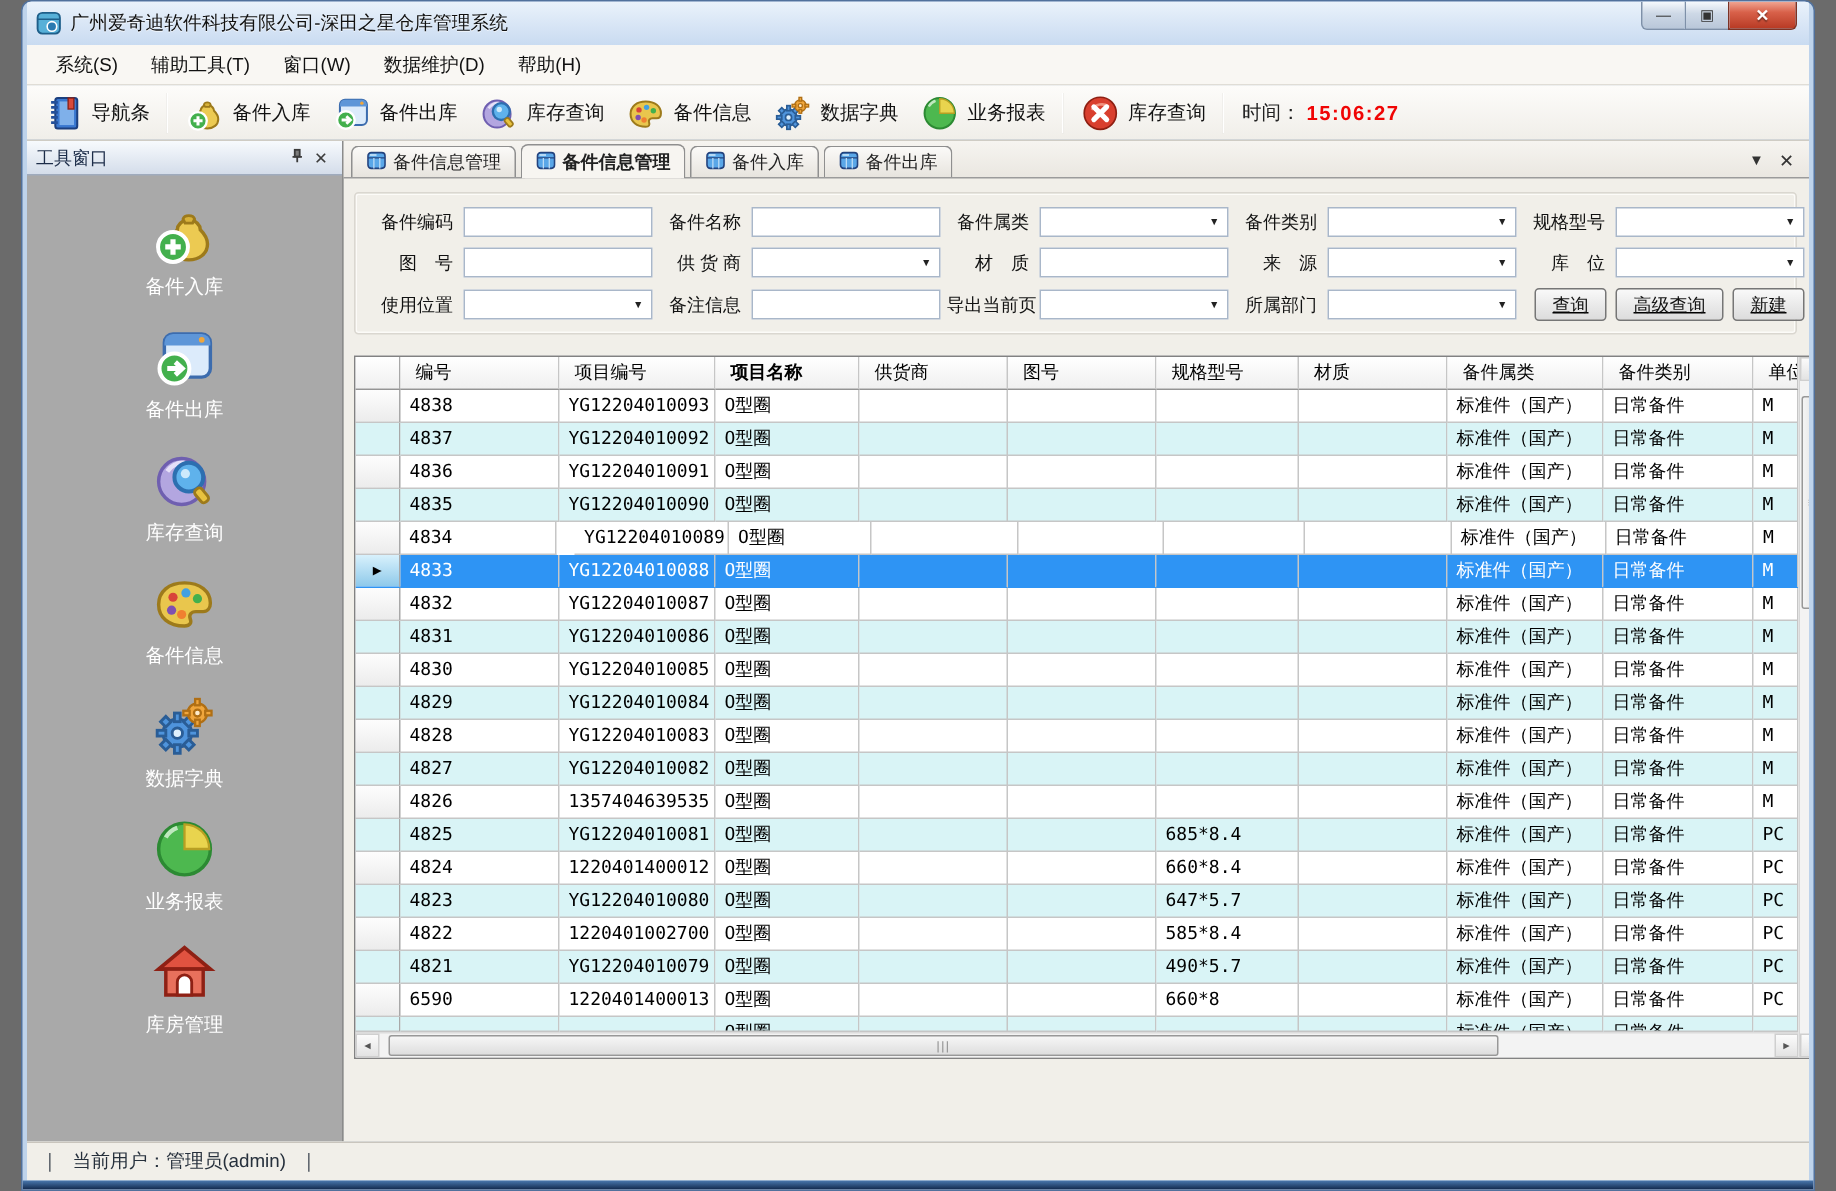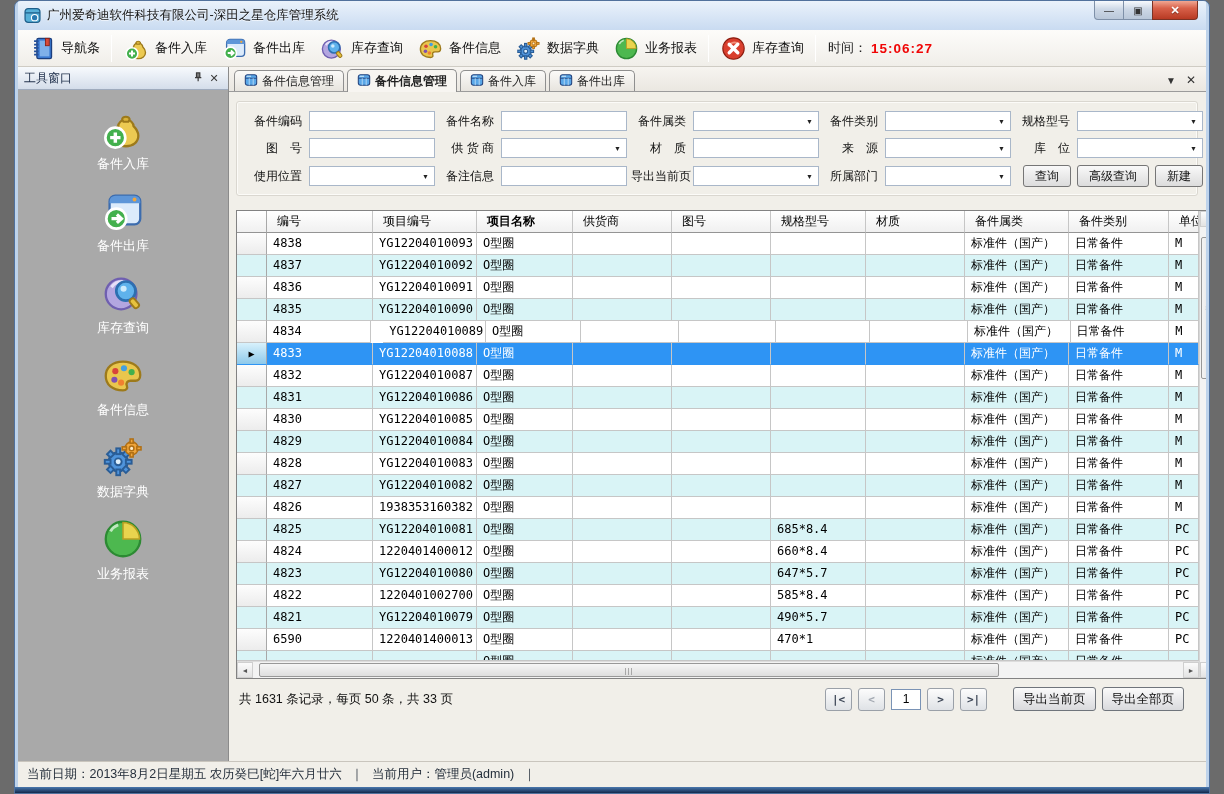--- a/index.html
+++ b/index.html
@@ -71,21 +71,21 @@
   .strip-ctl span { font-size:10px; color:#333; }
 
   
   .form-box { margin:9px 8px 0 7px; border:1px solid #dad7d0; box-shadow:inset 0 0 0 1px #fcfbf8;
     border-radius:3px; padding:9px 10px 8px 10px;
     display:grid; grid-template-columns:58px 126px 58px 126px 58px 126px 58px 126px 58px 126px;
     column-gap:4px; row-gap:7px; align-items:center; }
   .flabel { font-size:12px; color:#111; text-align:right; padding-right:3px; white-space:nowrap; }
   .field { height:20px; border:1px solid #a9b7c9; background:#fff; position:relative; display:flex; align-items:center; }
   .field .dda { margin-left:auto; font-size:7px; color:#222; padding:0 5px; }
-  .form-btns { grid-column:9 / 11; display:flex; justify-content:flex-end; gap:6px; }
+  .form-btns { grid-column:9 / 11; display:flex; justify-content:flex-end; gap:6px;text-decoration:underline; }
   .btn { height:22px; padding:0 11px; font-size:12px; color:#111; border:1px solid #767676;
     border-radius:3px; background:linear-gradient(#f9f9f9,#dcdcdc); white-space:nowrap; }
 
   
   .grid-wrap { margin:14px 0 0 7px; display:flex; width:981px; border:1px solid #828282; background:#fff; }
   .grid-cols { width:962px; display:flex; flex-direction:column; overflow:hidden; }
   .grow { display:flex; height:22px; flex:0 0 auto; }
   .gcell { border-right:1px solid #c6c6c6; border-bottom:1px solid #c6c6c6;
     font-size:12px; line-height:20px; padding:0 2px 0 6px; white-space:nowrap; overflow:hidden;
     font-family:"DejaVu Sans Mono","Liberation Sans",monospace; }
@@ -145,20 +145,27 @@
           <circle cx="10" cy="10" r="3" fill="#2a7ab0" stroke="#fff"></circle>
         </svg></span>
     <span class="ttl">广州爱奇迪软件科技有限公司-深田之星仓库管理系统</span>
     <div class="win-controls">
         <div class="wbtn min">—</div>
         <div class="wbtn max">▣</div>
         <div class="wbtn close">✕</div>
       </div>
   </div>
 
+  <div class="menubar">
+      <div class="menu-item">系统(S)</div>
+      <div class="menu-item">辅助工具(T)</div>
+      <div class="menu-item">窗口(W)</div>
+      <div class="menu-item">数据维护(D)</div>
+      <div class="menu-item">帮助(H)</div>
+    </div>
 
   <div class="toolbar">
       <div class="tool-btn">
         <span>
           <svg viewBox="0 0 24 24">
             <rect x="7" y="3" width="13" height="18" rx="1.5" fill="#3a78d0" stroke="#1c3f7e" stroke-width="1.2"></rect>
             <rect x="9.5" y="5" width="8.6" height="14" fill="#7fb0ea"></rect>
             <rect x="14.6" y="3" width="3.4" height="6.5" fill="#d84a3a" stroke="#8e2014" stroke-width="0.8"></rect>
             <g stroke="#24509a" stroke-width="1.6">
               <line x1="4.5" y1="5.5" x2="8.5" y2="5.5"></line>
@@ -370,20 +377,30 @@
           <div class="side-item">
             <span>
               <svg viewBox="0 0 24 24">
                 <circle cx="12" cy="12" r="9" fill="#4db84f" stroke="#2c8a33" stroke-width="1.2"></circle>
                 <path d="M12 12V3.4A8.6 8.6 0 0 1 20.6 12z" fill="#e9d44e" stroke="#b89f23" stroke-width="0.8"></path>
                 <path d="M5.5 8a7.5 7.5 0 0 1 4-3.4" stroke="#bfe8bf" stroke-width="1.5" fill="none"></path>
               </svg>
             </span>
             <span class="slabel">业务报表</span>
           </div>
+          <div class="side-item">
+            <span>
+              <svg viewBox="0 0 24 24">
+                <path d="M12 3.5L21 11H3z" fill="#e05240" stroke="#8e2014" stroke-width="1.3"></path>
+                <rect x="5.5" y="11" width="13" height="9" fill="#e8705c" stroke="#8e2014" stroke-width="1.2"></rect>
+                <path d="M9.5 20v-4.5a2.5 2.5 0 0 1 5 0V20z" fill="#fff" stroke="#8e2014"></path>
+              </svg>
+            </span>
+            <span class="slabel">库房管理</span>
+          </div>
         </div>
     </div>
 
     <div class="main">
       <div class="tabstrip">
           <div class="tab">
             <span><svg viewBox="0 0 16 16">
                 <rect x="1.5" y="2" width="13" height="12" rx="2.5" fill="#5aa7e8" stroke="#23437e" stroke-width="1.2"></rect>
                 <path d="M1.5 6h13" stroke="#23437e"></path>
                 <path d="M6 6v8M10.5 6v8" stroke="#bcdcf6"></path>
@@ -645,21 +662,21 @@
               <div class="gcell" style="width: 99px;"></div>
               <div class="gcell" style="width: 95px;"></div>
               <div class="gcell" style="width: 99px;"></div>
               <div class="gcell" style="width: 104px;">标准件（国产）</div>
               <div class="gcell" style="width: 100px;">日常备件</div>
               <div class="gcell" style="width: 30px;">M</div>
             </div>
             <div class="grow">
               <div class="gcell gsel" style="width: 30px;"></div>
               <div class="gcell" style="width: 106px;">4826</div>
-              <div class="gcell" style="width: 104px;">1938353160382</div>
+              <div class="gcell" style="width: 104px;">1357404639535</div>
               <div class="gcell" style="width: 96px;">O型圈</div>
               <div class="gcell" style="width: 99px;"></div>
               <div class="gcell" style="width: 99px;"></div>
               <div class="gcell" style="width: 95px;"></div>
               <div class="gcell" style="width: 99px;"></div>
               <div class="gcell" style="width: 104px;">标准件（国产）</div>
               <div class="gcell" style="width: 100px;">日常备件</div>
               <div class="gcell" style="width: 30px;">M</div>
             </div>
             <div class="grow alt">
@@ -727,21 +744,21 @@
               <div class="gcell" style="width: 100px;">日常备件</div>
               <div class="gcell" style="width: 30px;">PC</div>
             </div>
             <div class="grow">
               <div class="gcell gsel" style="width: 30px;"></div>
               <div class="gcell" style="width: 106px;">6590</div>
               <div class="gcell" style="width: 104px;">1220401400013</div>
               <div class="gcell" style="width: 96px;">O型圈</div>
               <div class="gcell" style="width: 99px;"></div>
               <div class="gcell" style="width: 99px;"></div>
-              <div class="gcell" style="width: 95px;">470*1</div>
+              <div class="gcell" style="width: 95px;">660*8</div>
               <div class="gcell" style="width: 99px;"></div>
               <div class="gcell" style="width: 104px;">标准件（国产）</div>
               <div class="gcell" style="width: 100px;">日常备件</div>
               <div class="gcell" style="width: 30px;">PC</div>
             </div>
             <div class="grow alt partial">
               <div class="gcell gsel" style="width: 30px;"></div>
               <div class="gcell" style="width: 106px;"></div>
               <div class="gcell" style="width: 104px;"></div>
               <div class="gcell" style="width: 96px;">O型圈</div>
@@ -759,40 +776,22 @@
               <div class="harrow rt">►</div>
             </div>
           </div>
         <div class="vscroll">
           <div class="varrow">▲</div>
           <div class="vthumb">≡</div>
           <div class="varrow dn">▼</div>
         </div>
       </div>
 
-      <div class="pager">
-        <span class="pg-summary">共 1631 条记录，每页 50 条，共 33 页</span>
-        <div class="pg-right">
-          <span style="display: flex; gap: 6px;">
-              <button class="navbtn">|&lt;</button>
-              <button class="navbtn dis">&lt;</button>
-            </span>
-          <input class="pg-input" value="1" style="">
-          <span style="display: flex; gap: 6px;">
-              <button class="navbtn">&gt;</button>
-              <button class="navbtn">&gt;|</button>
-            </span>
-          <span class="pg-gap"></span>
-          <button class="xbtn">导出当前页</button>
-          <button class="xbtn">导出全部页</button>
-        </div>
-      </div>
     </div>
   </div>
 
   <div class="statusbar">
-    <span>当前日期：2013年8月2日星期五 农历癸巳[蛇]年六月廿六</span>
     <span>｜</span>
     <span>当前用户：管理员(admin)</span>
     <span>｜</span>
   </div>
   <div class="frame-bottom"></div>
 </div>
 
 </body></html>

